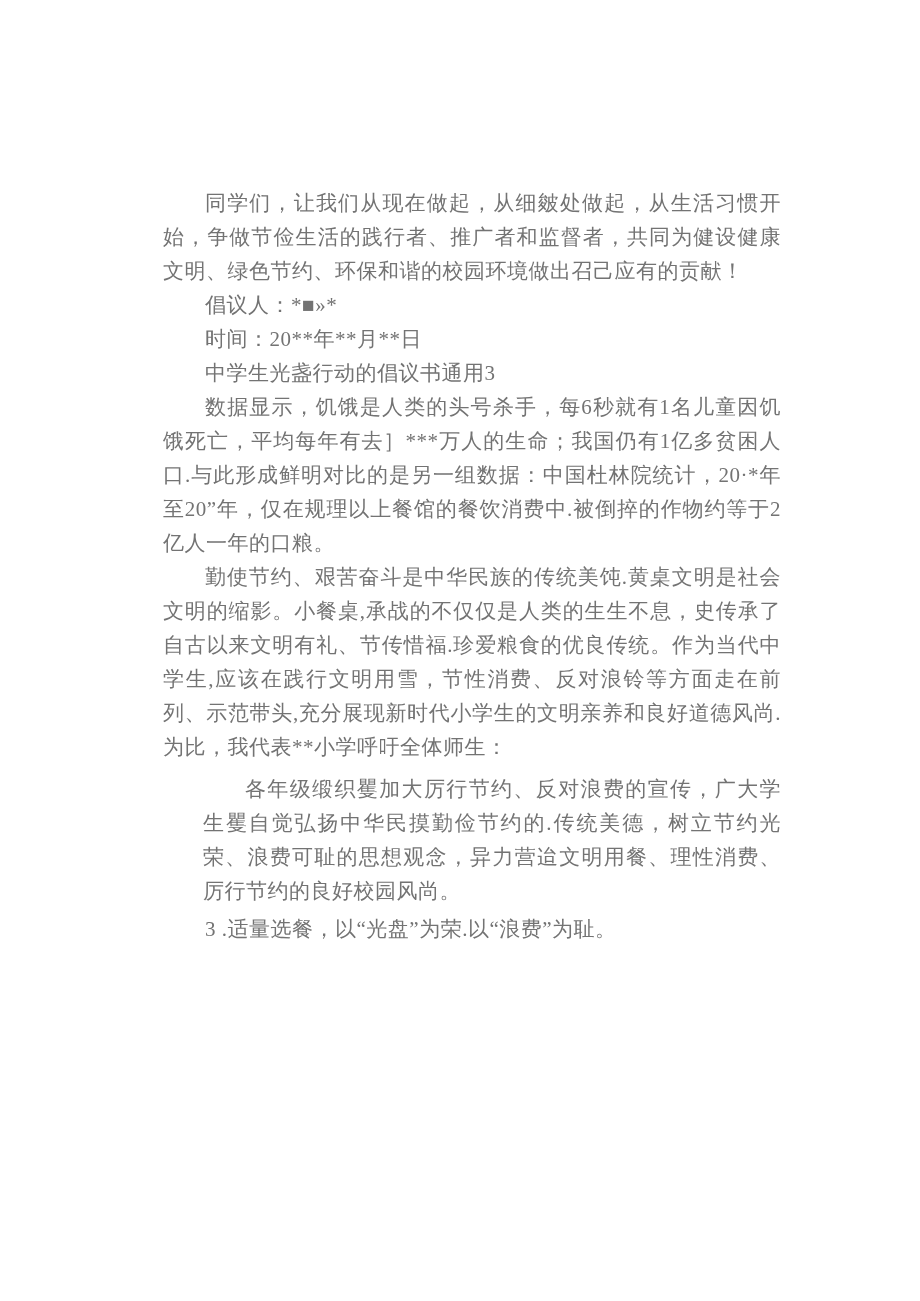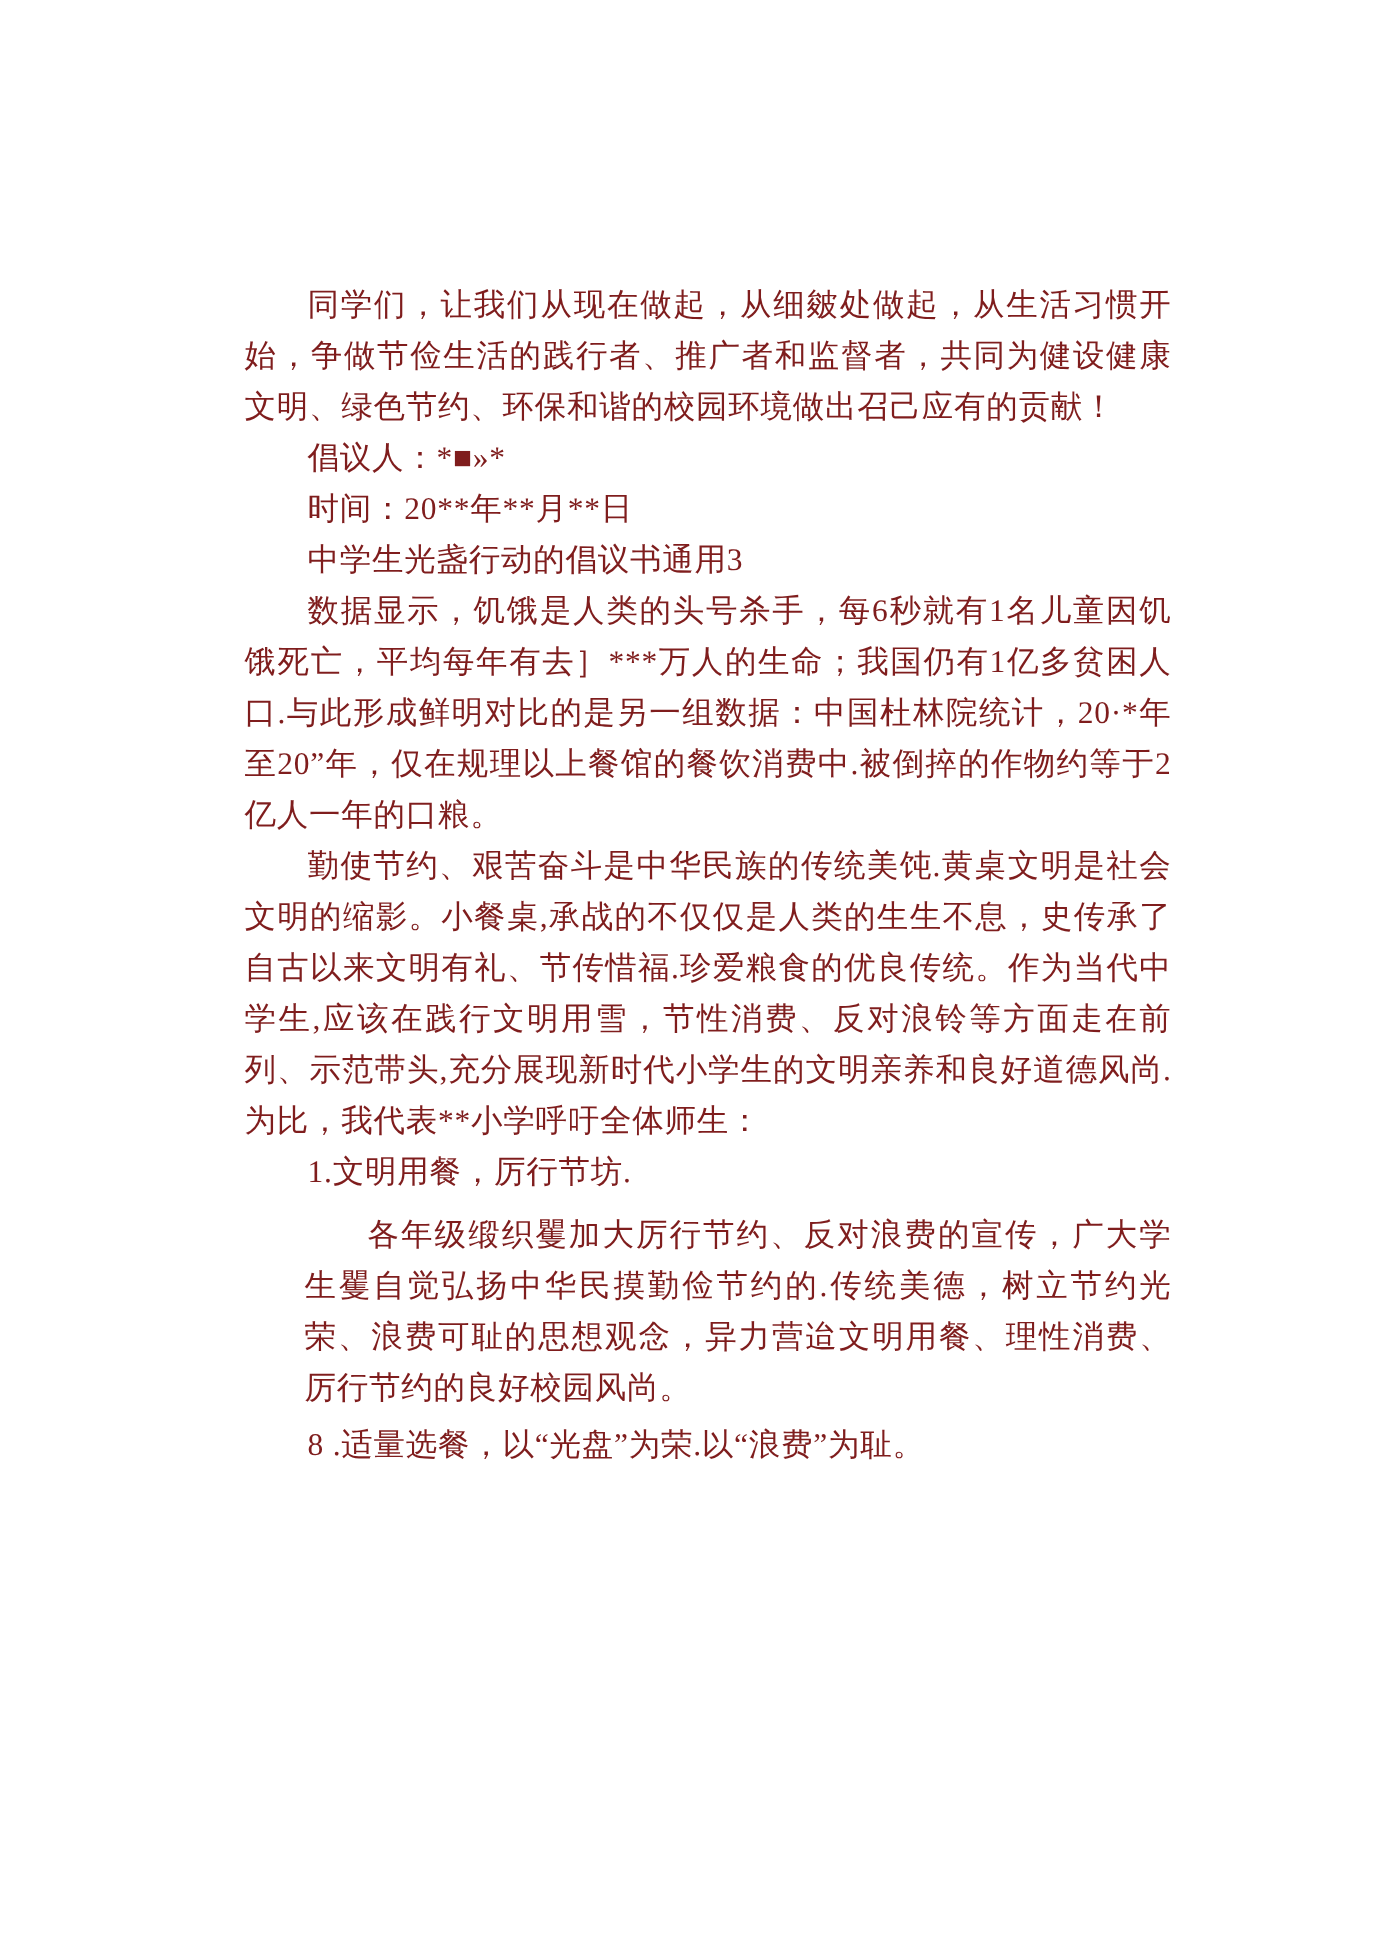--- a/index.html
+++ b/index.html
@@ -19,21 +19,21 @@
     background: #ffffff;
     font-family: "Liberation Serif", "DejaVu Serif", serif;
   }
   .content {
     position: absolute;
     left: 163px;
     top: 186px;
     width: 618px;
     font-size: 21px;
     line-height: 34px;
-    color: #7f1d1d;
+    color: #737373;
     text-align: justify;
     letter-spacing: 0.5px;
   }
   .content p {
     margin: 0;
     text-indent: 2em;
     word-break: break-all;
   }
   .content p.mt-8  { margin-top: 8px; margin-left: 40px; }
   .content p.mt-4  { margin-top: 4px; }
@@ -43,17 +43,16 @@
 <body>
 
 <div class="page">
   <div class="content">
     <p>同学们，让我们从现在做起，从细皴处做起，从生活习惯开始，争做节俭生活的践行者、推广者和监督者，共同为健设健康文明、绿色节约、环保和谐的校园环境做出召己应有的贡献！</p>
     <p>倡议人：*■»*</p>
     <p>时间：20**年**月**日</p>
     <p>中学生光盏行动的倡议书通用3</p>
     <p>数据显示，饥饿是人类的头号杀手，每6秒就有1名儿童因饥饿死亡，平均每年有去］***万人的生命；我国仍有1亿多贫困人口.与此形成鲜明对比的是另一组数据：中国杜林院统计，20·*年至20”年，仅在规理以上餐馆的餐饮消费中.被倒捽的作物约等于2亿人一年的口粮。</p>
     <p>勤使节约、艰苦奋斗是中华民族的传统美饨.黄桌文明是社会文明的缩影。小餐桌,承战的不仅仅是人类的生生不息，史传承了自古以来文明有礼、节传惜福.珍爱粮食的优良传统。作为当代中学生,应该在践行文明用雪，节性消费、反对浪铃等方面走在前列、示范带头,充分展现新时代小学生的文明亲养和良好道德风尚.为比，我代表**小学呼吁全体师生：</p>
-    <p>1.文明用餐，厉行节坊.</p>
     <p class="mt-8">各年级缎织矍加大厉行节约、反对浪费的宣传，广大学生矍自觉弘扬中华民摸勤俭节约的.传统美德，树立节约光荣、浪费可耻的思想观念，异力营迨文明用餐、理性消费、厉行节约的良好校园风尚。</p>
-    <p class="mt-4">8 .适量选餐，以“光盘”为荣.以“浪费”为耻。</p>
+    <p class="mt-4">3 .适量选餐，以“光盘”为荣.以“浪费”为耻。</p>
   </div>
 </div>
 
 </body></html>

